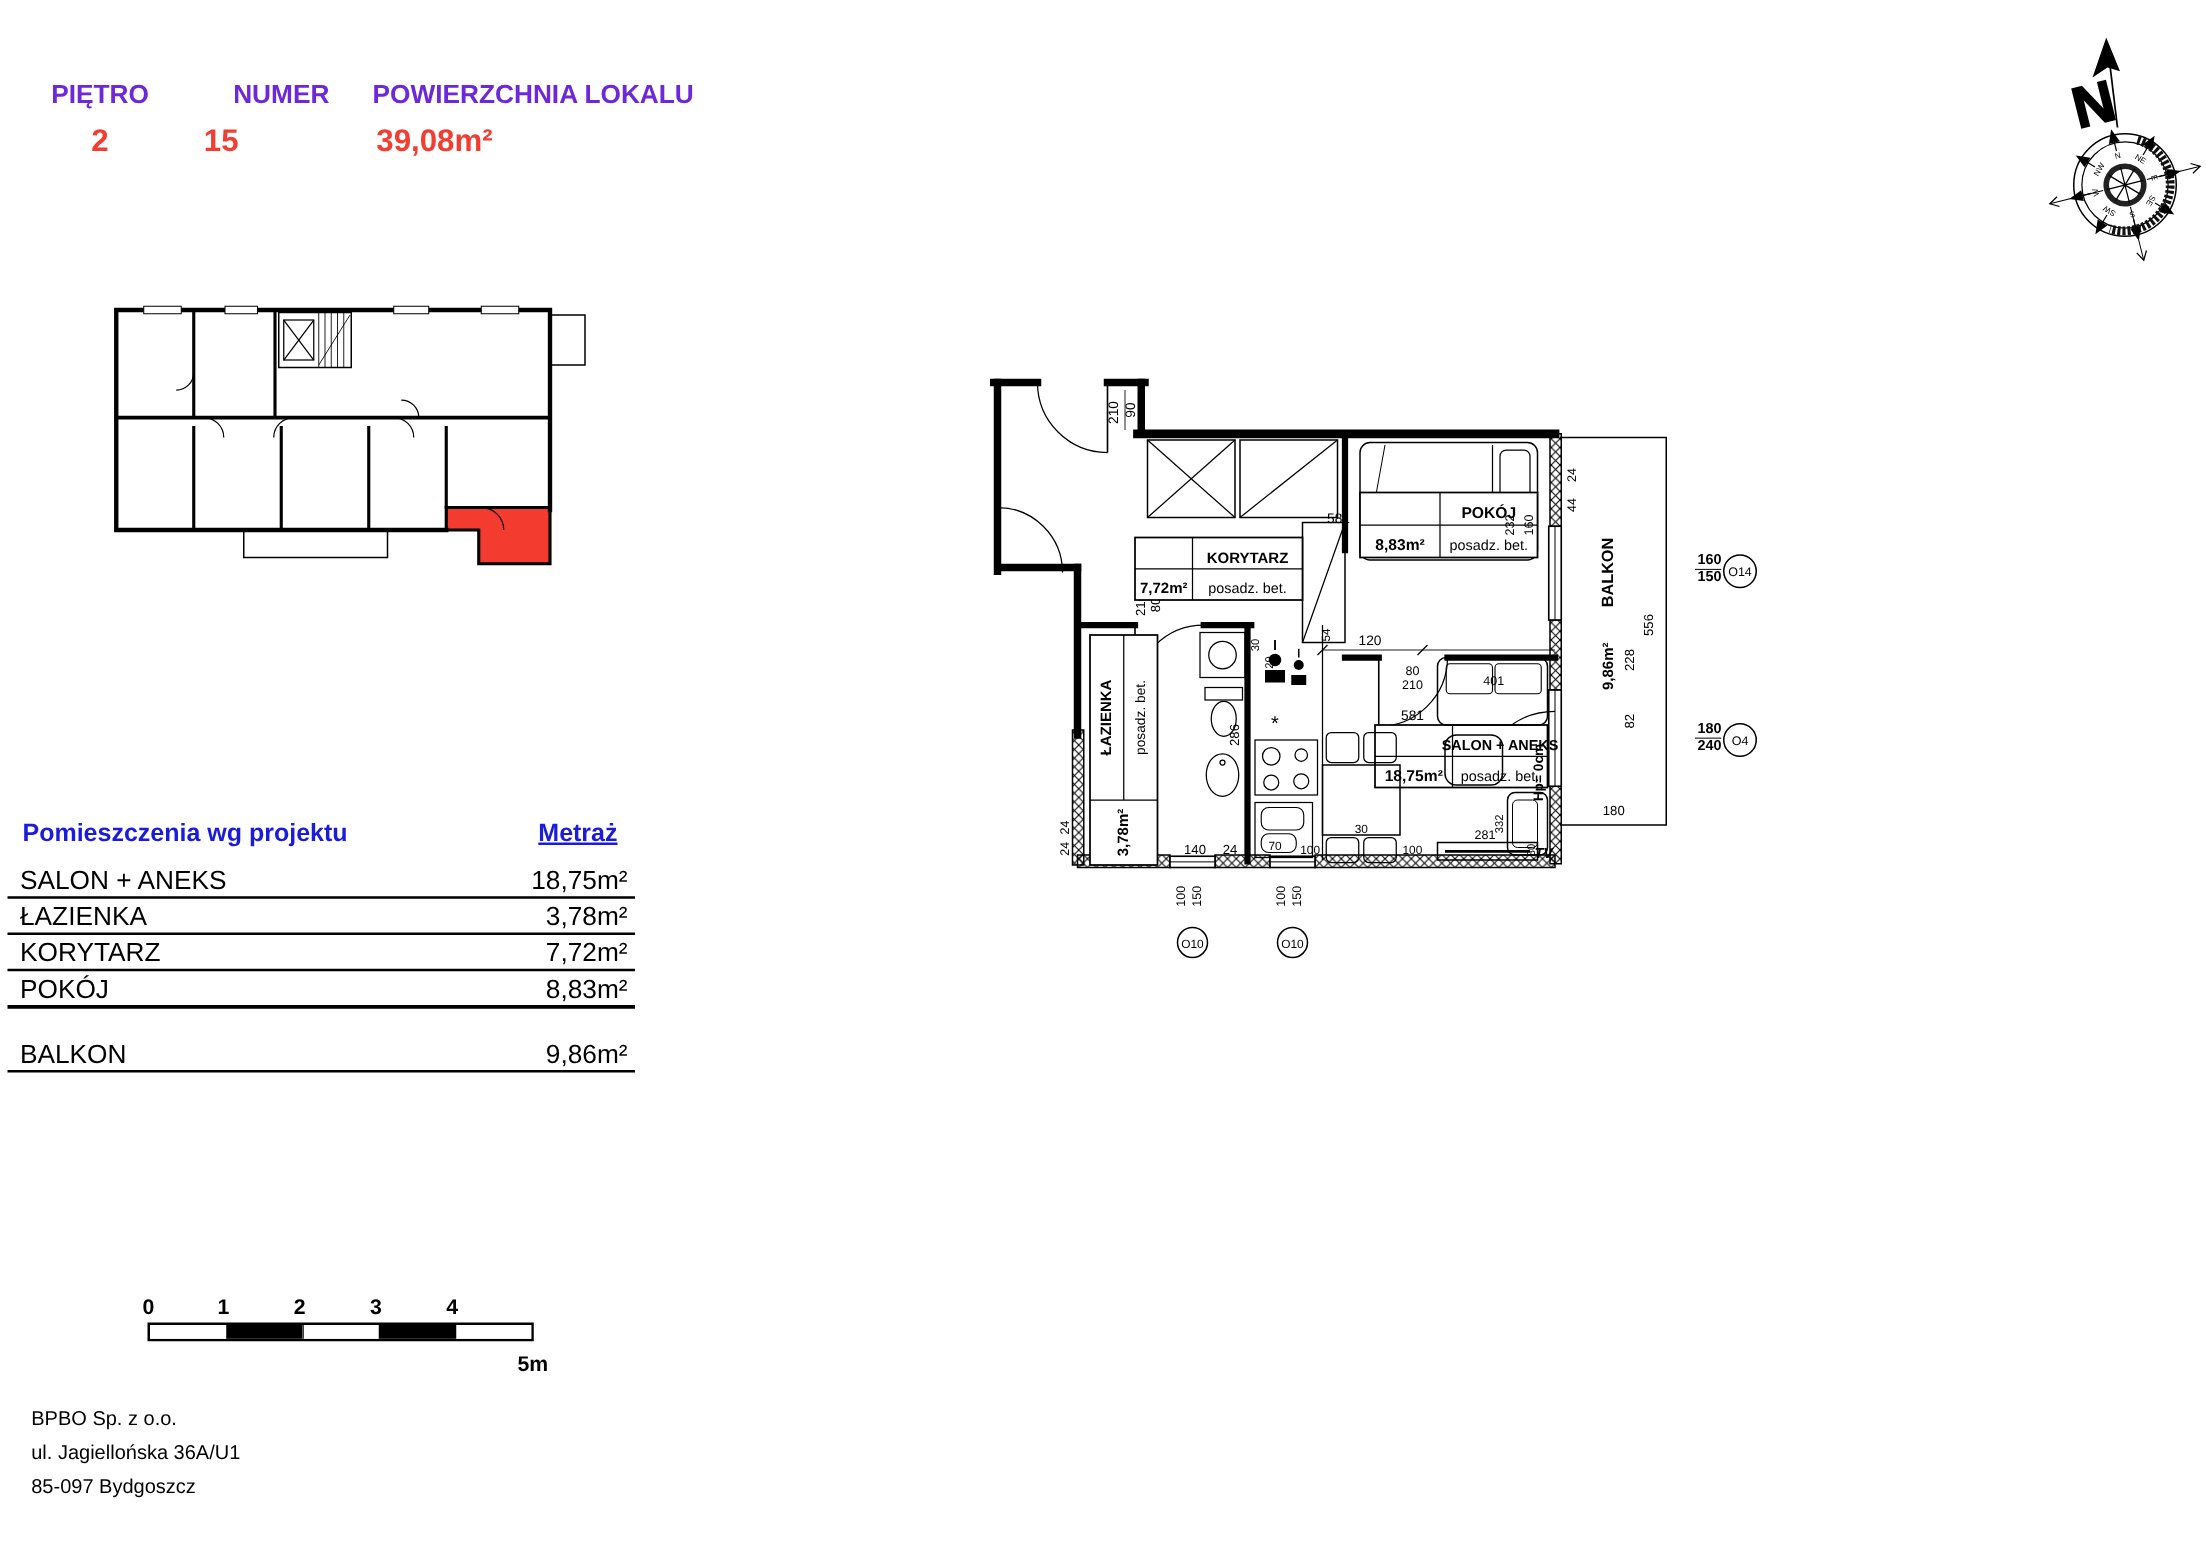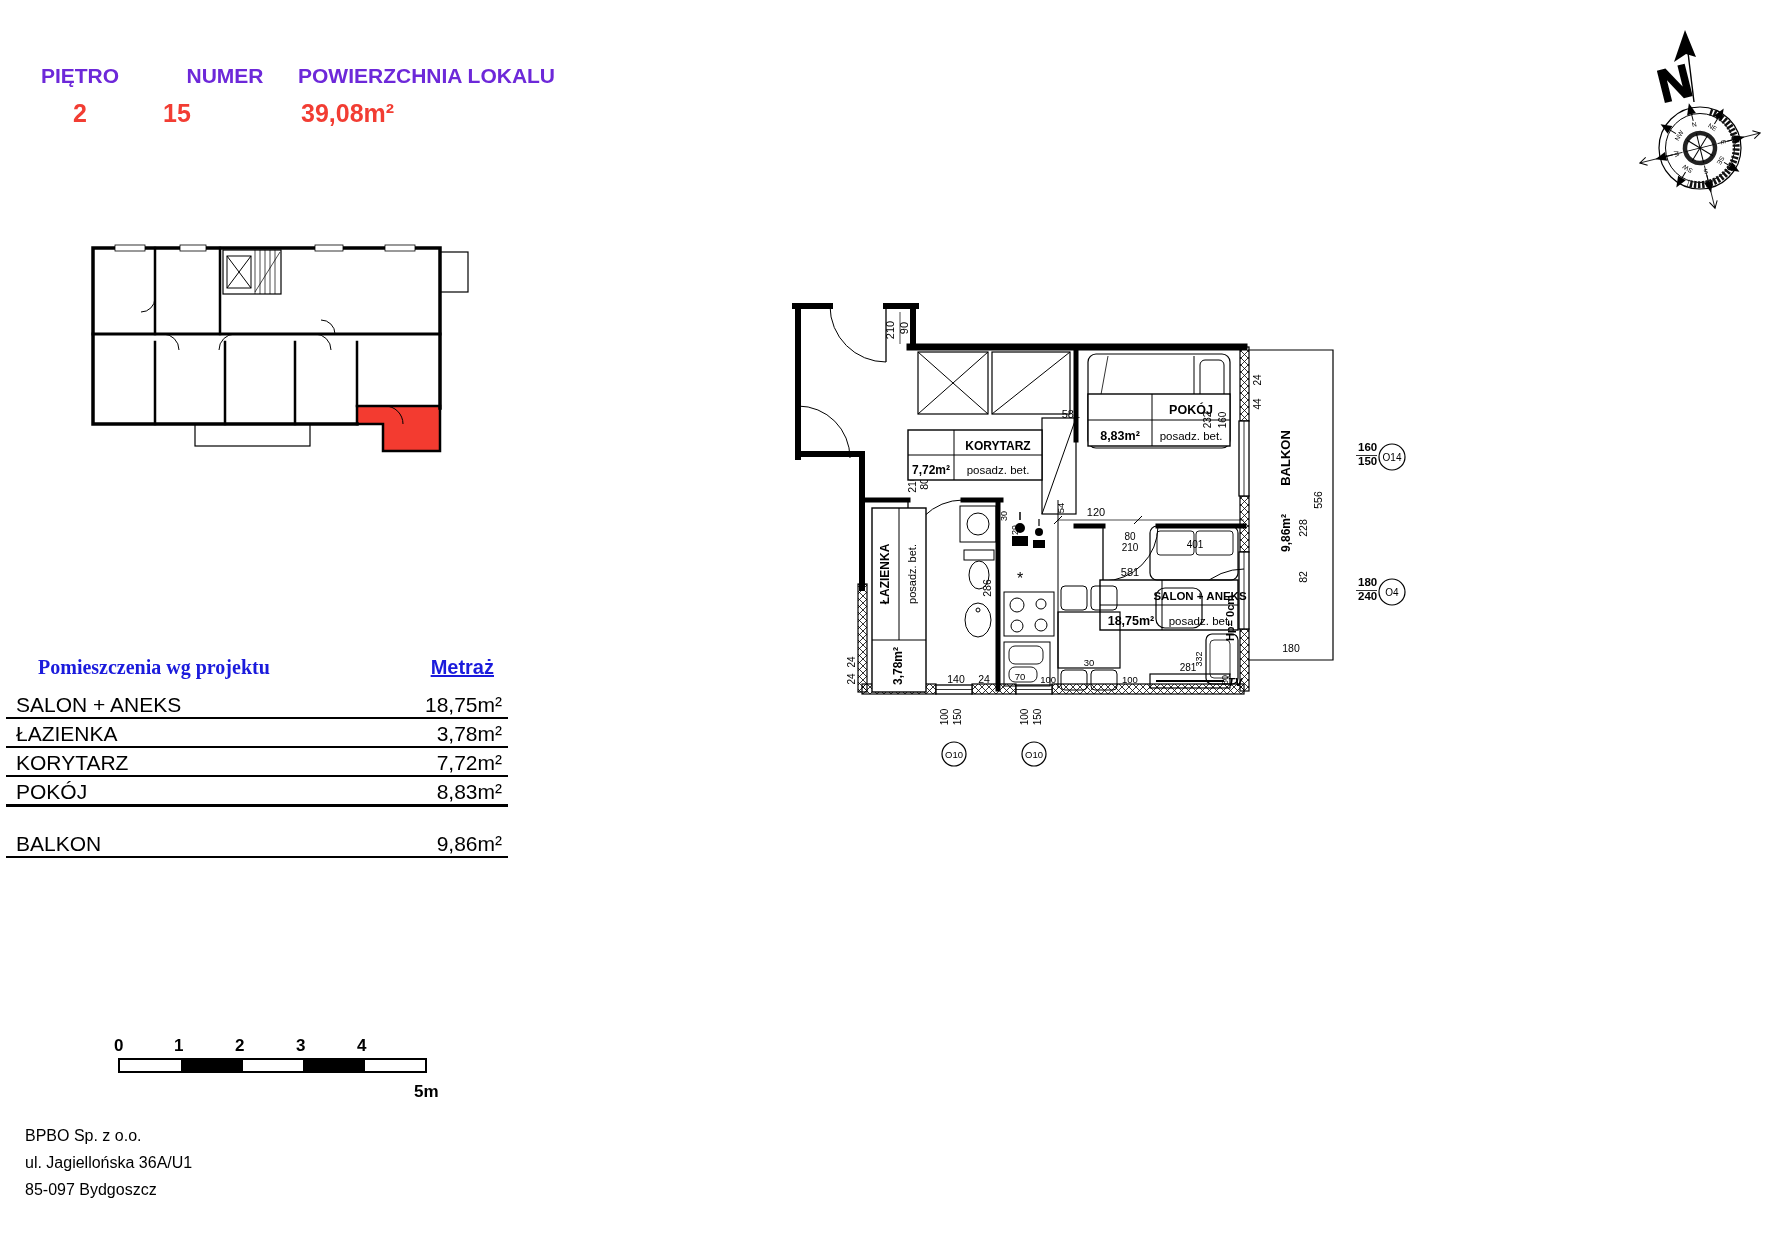--- a/index.html
+++ b/index.html
@@ -5,21 +5,21 @@
   html,body{margin:0;padding:0;background:#fff;}
   body{width:1765px;height:1245px;position:relative;font-family:"Liberation Sans",sans-serif;color:#000;overflow:hidden;}
   .abs{position:absolute;}
   
   .hlbl{position:absolute;color:#6d28d9;font-weight:bold;font-size:21px;white-space:nowrap;}
   .hval{position:absolute;color:#f23d33;font-weight:bold;font-size:25px;white-space:nowrap;}
   .ctr{text-align:center;}
   
   #rooms-table{position:absolute;left:6px;top:656px;width:502px;}
   #rooms-table .thead{position:relative;height:34px;color:#1b1bdc;font-weight:bold;font-size:20px;}
-  #rooms-table .thead .c1{position:absolute;left:32px;top:0;font-family:Liberation Serif, serif;}
+  #rooms-table .thead .c1{position:absolute;left:12px;top:0;}
   #rooms-table .thead .c2{position:absolute;right:14px;top:0;text-decoration:underline;}
   .trow{display:flex;justify-content:space-between;align-items:flex-end;font-size:21px;height:27px;border-bottom:2px solid #000;}
   .trow .nm{padding-left:10px;}
   .trow .ar{padding-right:6px;}
   .trow.thick{border-bottom:3px solid #000;}
   .trow.balkon{margin-top:22px;}
   
   #scalebar{position:absolute;left:118px;top:1036px;width:310px;height:40px;}
   #scalebar .tick{position:absolute;top:0;font-size:17px;font-weight:bold;}
   #scalebar .bar{position:absolute;left:0;top:22px;width:305px;height:11px;border:2px solid #000;display:flex;box-sizing:content-box;}

